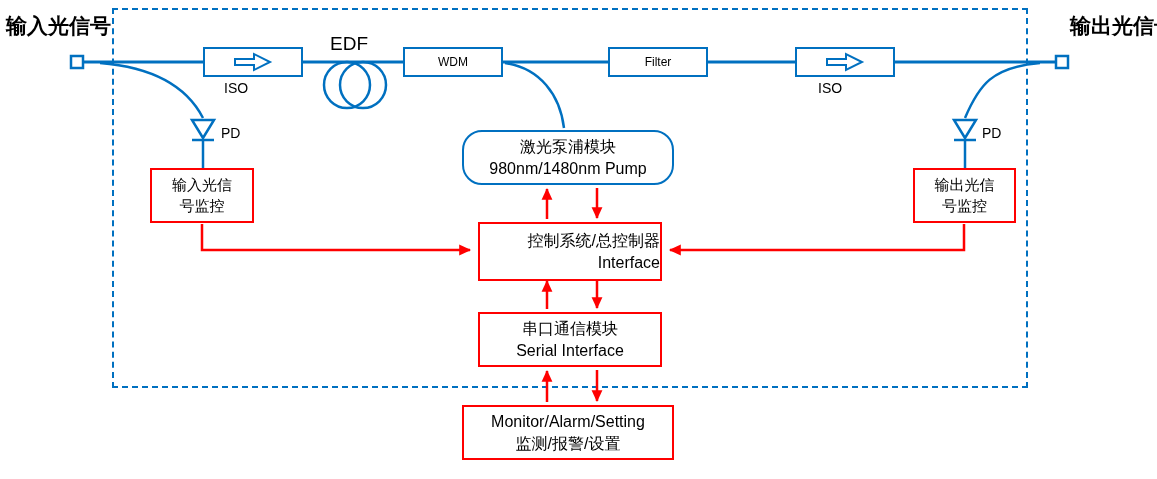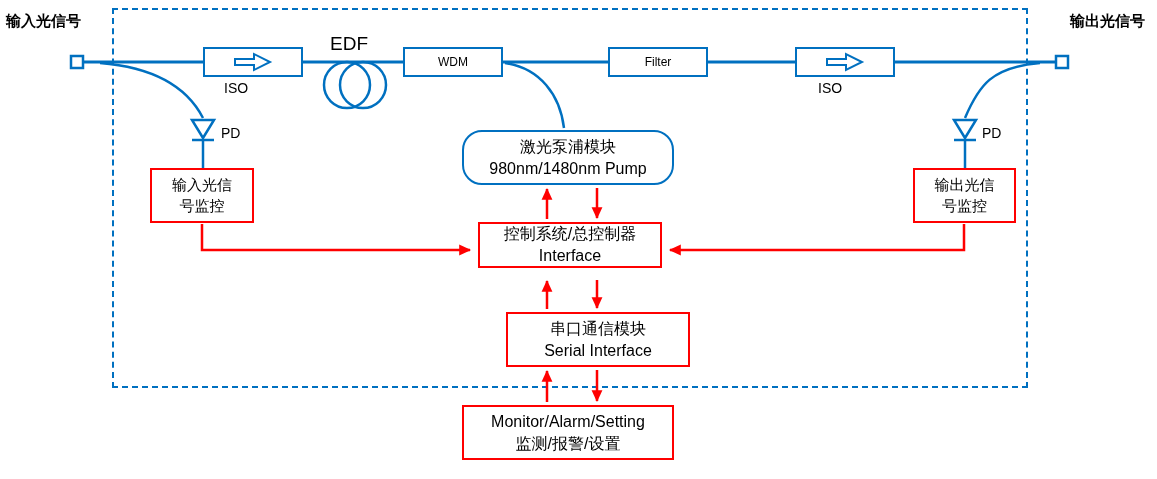--- a/index.html
+++ b/index.html
@@ -30,21 +30,21 @@
     text-align: center;
     line-height: 1.35;
   }
   .blue-border { border: 2.5px solid #0070C0; }
   .red-border  { border: 2.5px solid #FF0000; }
   .iso-box    { width: 100px; height: 30px; }
   .path-box   { width: 100px; height: 30px; font-size: 12px; }
   .module-box { font-size: 16px; }
   .small-box  { font-size: 15px; }
 
-  .corner-label { font-size: 15px; font-weight: bold; white-space: nowrap; }
+  .corner-label { font-size: 21px; font-weight: bold; white-space: nowrap; }
   .comp-label   { font-size: 14px; white-space: nowrap; }
   .edf-label    { font-size: 19px; white-space: nowrap; }
 </style>
 </head>
 <body>
 
 <div id="stage">
 
   <div class="abs dashed-boundary"></div>
 
@@ -116,26 +116,26 @@
     <svg width="44" height="20" viewBox="0 0 44 20">
       <path d="M4,7 h19 v-5 l16 8 l-16 8 v-5 h-19 z" fill="none" stroke="#0070C0" stroke-width="2"></path>
     </svg>
   </div>
 
   <div class="abs box blue-border module-box" style="left:462px; top:130px; width:212px; height:55px;border-radius:20px;">
     <div>激光泵浦模块</div>
     <div>980nm/1480nm Pump</div>
   </div>
 
-  <div class="abs box red-border module-box" style="left:478px; top:222px; width:184px; height:46px;">
+  <div class="abs box red-border module-box" style="left:478px; top:222px; width:184px; height:59px;align-items:flex-end;">
     <div>控制系统/总控制器</div>
     <div>Interface</div>
   </div>
 
-  <div class="abs box red-border module-box" style="left:478px; top:312px; width:184px; height:55px;margin-left:28px;">
+  <div class="abs box red-border module-box" style="left:478px; top:312px; width:184px; height:55px;">
     <div>串口通信模块</div>
     <div>Serial Interface</div>
   </div>
 
   <div class="abs box red-border module-box" style="left:462px; top:405px; width:212px; height:55px;">
     <div>Monitor/Alarm/Setting</div>
     <div>监测/报警/设置</div>
   </div>
 
   <div class="abs box red-border small-box" style="left:150px; top:168px; width:104px; height:55px;">

